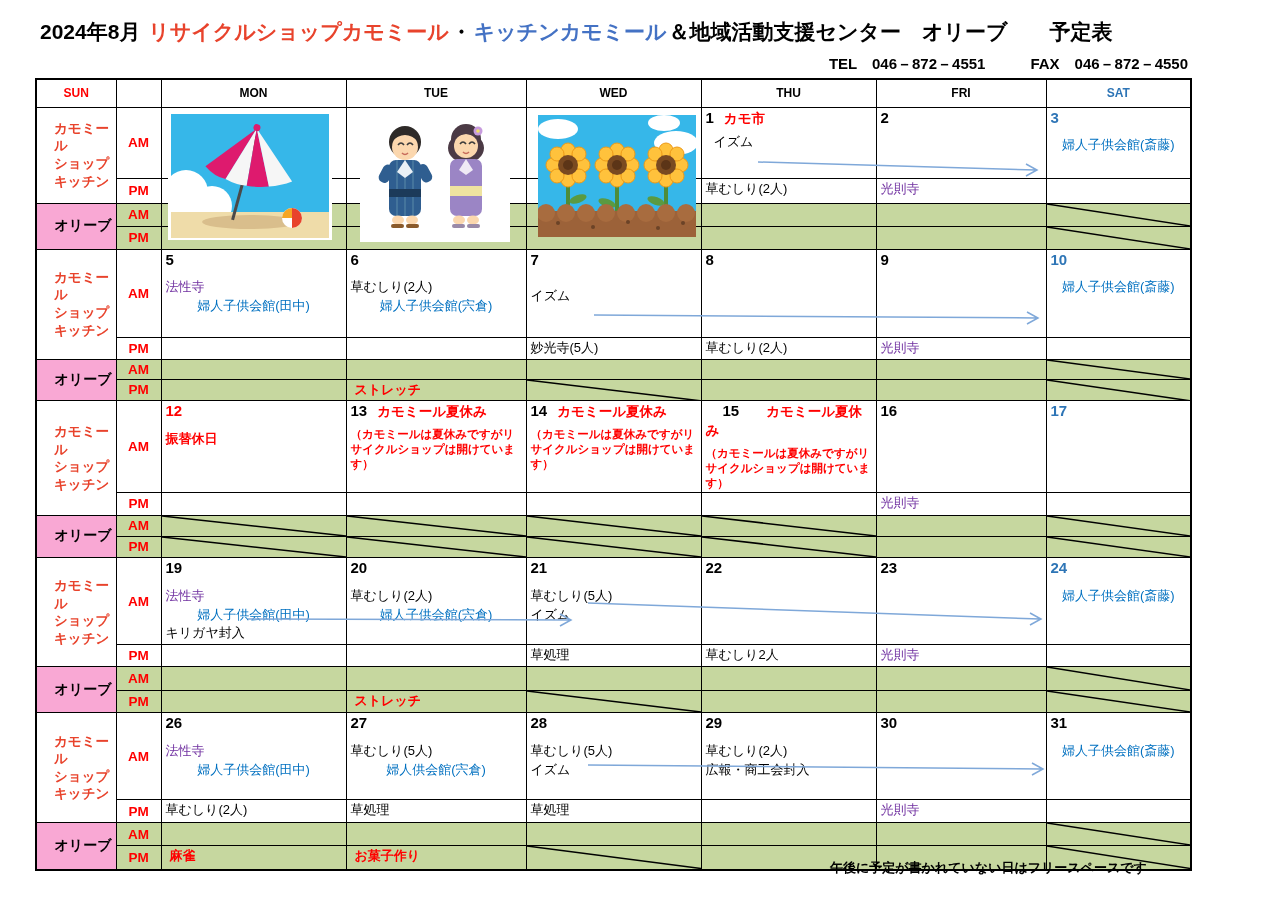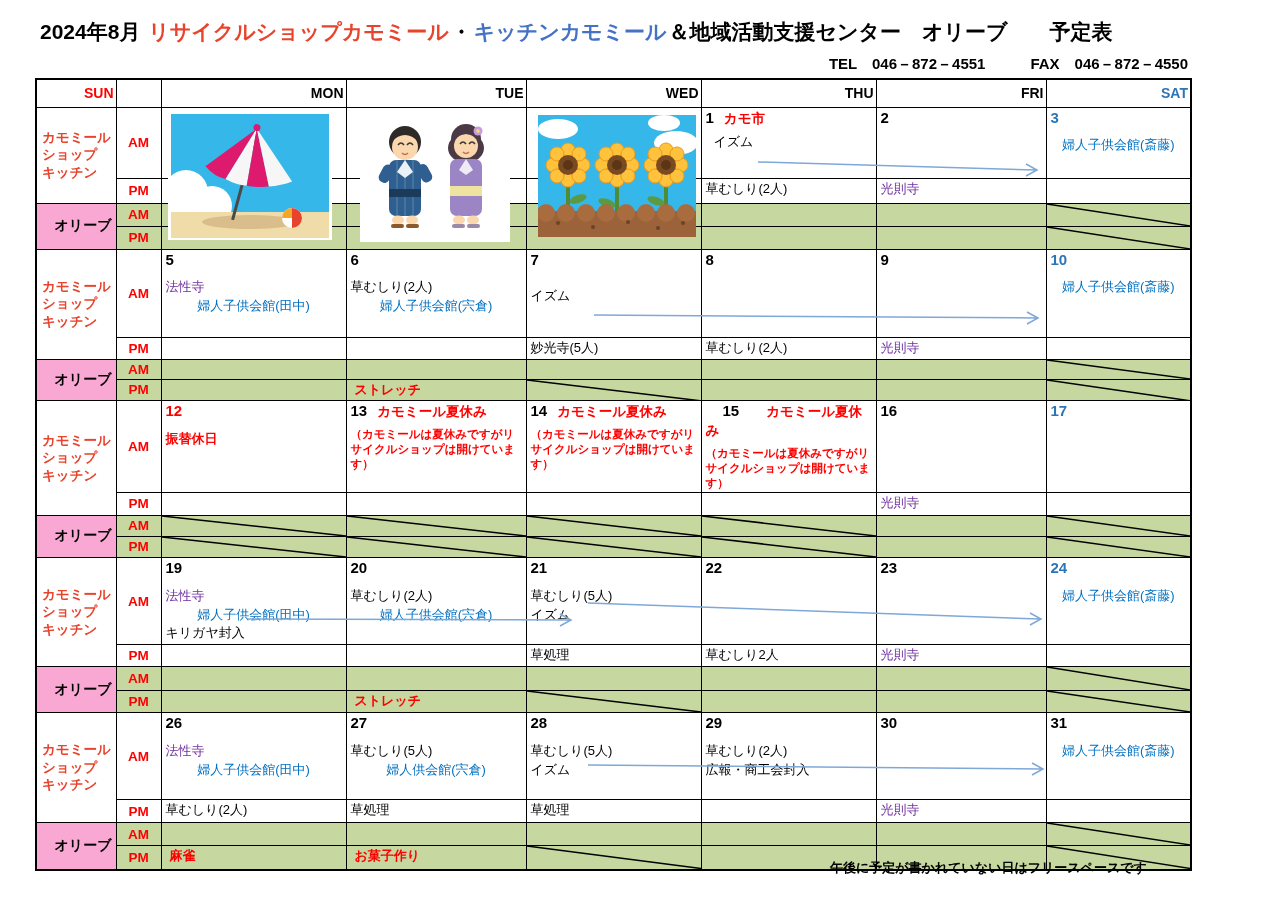--- a/index.html
+++ b/index.html
@@ -10,25 +10,25 @@
   .title{position:absolute;left:40px;top:18px;font-size:21px;font-weight:700;white-space:nowrap;}
   .title .seg{margin-right:2px;}
   .t-red{color:#E8432C;}
   .t-blue{color:#4472C4;}
   .contact{position:absolute;top:55px;right:92px;font-size:15px;font-weight:700;white-space:nowrap;}
 
   
   table.cal{position:absolute;left:35px;top:78px;border-collapse:collapse;table-layout:fixed;
             border:2px solid #000;}
   .cal th,.cal td{border:1px solid #000;vertical-align:top;overflow:hidden;padding:1px 4px;}
-  .cal th{vertical-align:middle;text-align:right;font-size:14px;font-weight:600;padding:2px;}
+  .cal th{vertical-align:middle;text-align:center;font-size:12px;font-weight:600;padding:2px;}
   th.sun{color:#FF0000;}
   th.sat{color:#2E75B6;}
 
-  td.glab{vertical-align:middle;color:#E8432C;font-size:13.5px;font-weight:700;line-height:1.3;padding-left:5px;}
+  td.glab{vertical-align:middle;color:#E8432C;font-size:13.5px;font-weight:700;line-height:1.3;padding-left:17px;}
   td.olab{vertical-align:middle;background:#f9a8d4;font-size:14px;font-weight:600;padding-left:5px;text-align:right;}
   td.ap{vertical-align:middle;text-align:center;color:#FF0000;font-size:13.5px;font-weight:700;padding:0;}
   td.apg{vertical-align:middle;text-align:center;color:#FF0000;font-size:13.5px;font-weight:700;background:#C6D79F;padding:0;}
   td.g{background:#C6D79F;}
   td.x{position:relative;padding:0;}
 
   .num{font-size:15px;font-weight:600;line-height:1.25;margin-bottom:9px;}
   .numline{margin-bottom:6px;font-size:15px;font-weight:600;line-height:1.25;}
   .numline .ev{margin-left:10px;}
   .ln{font-size:13px;font-weight:500;line-height:1.45;}

